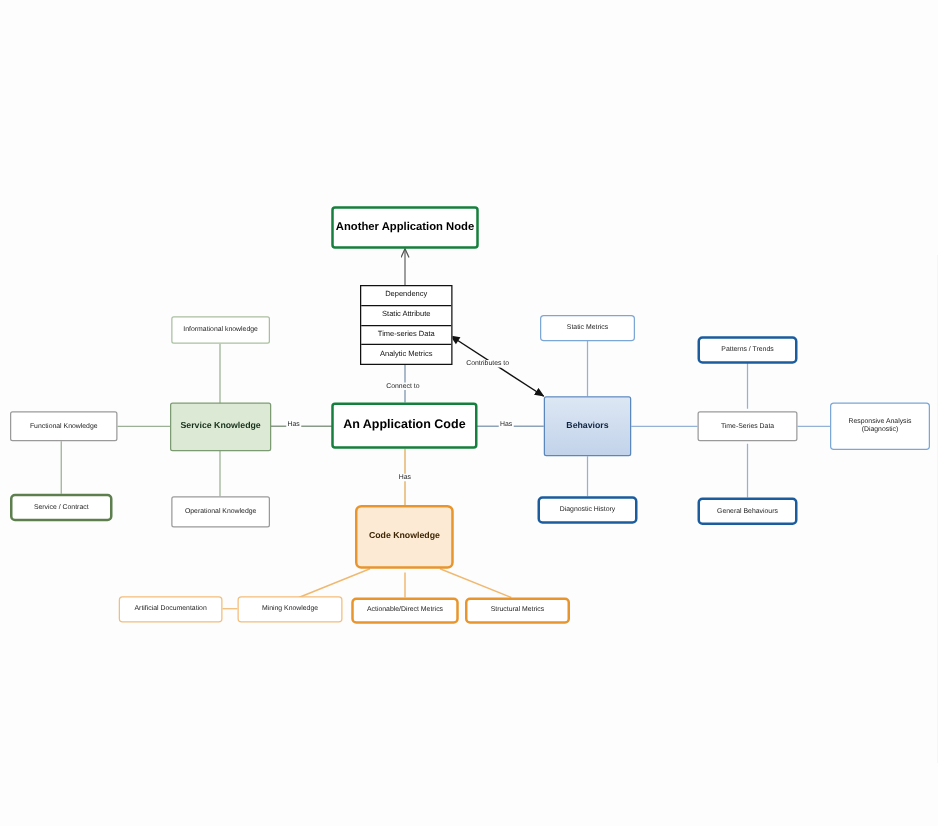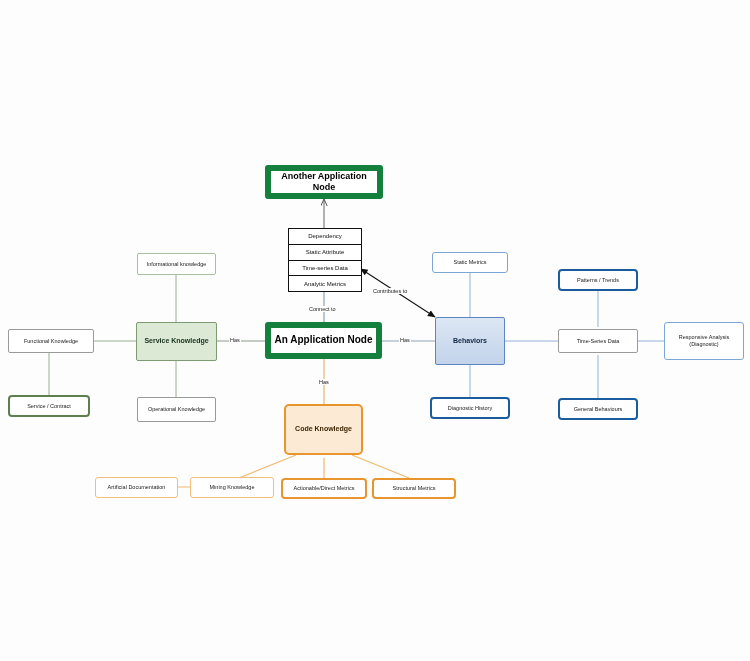--- a/index.html
+++ b/index.html
@@ -17,21 +17,21 @@
     display:flex;
     align-items:center;
     justify-content:center;
     text-align:center;
     background:#ffffff;
     line-height:1.25;
     z-index:3;
   }
   
   .n-black{
-    border:6px solid #15803d;
+    border:2px solid #15803d;
     border-radius:3px;
     font-weight:bold;
     color:#000;
   }
   
   .n-plain{
     border:1px solid #9a9a9a;
     border-radius:2px;
     color:#1a1a1a;
   }
@@ -181,21 +181,21 @@
     </div>
     <div class="row">
       <span>Time-series Data</span>
     </div>
     <div class="row">
       <span>Analytic Metrics</span>
     </div>
   </div>
 
   <div class="node n-black" style="left:265px;top:322px;width:117px;height:37px;font-size:10px;">
-    <span>An Application Node</span>
+    <span>An Application Code</span>
   </div>
 
   <div class="node n-green-fill" style="left:136px;top:322px;width:81px;height:39px;font-size:7px;">
     <span>Service Knowledge</span>
   </div>
   <div class="node n-green-thin" style="left:137px;top:253px;width:79px;height:22px;font-size:5.5px;">
     <span>Informational knowledge</span>
   </div>
   <div class="node n-plain" style="left:8px;top:329px;width:86px;height:24px;font-size:5.5px;">
     <span>Functional Knowledge</span>

